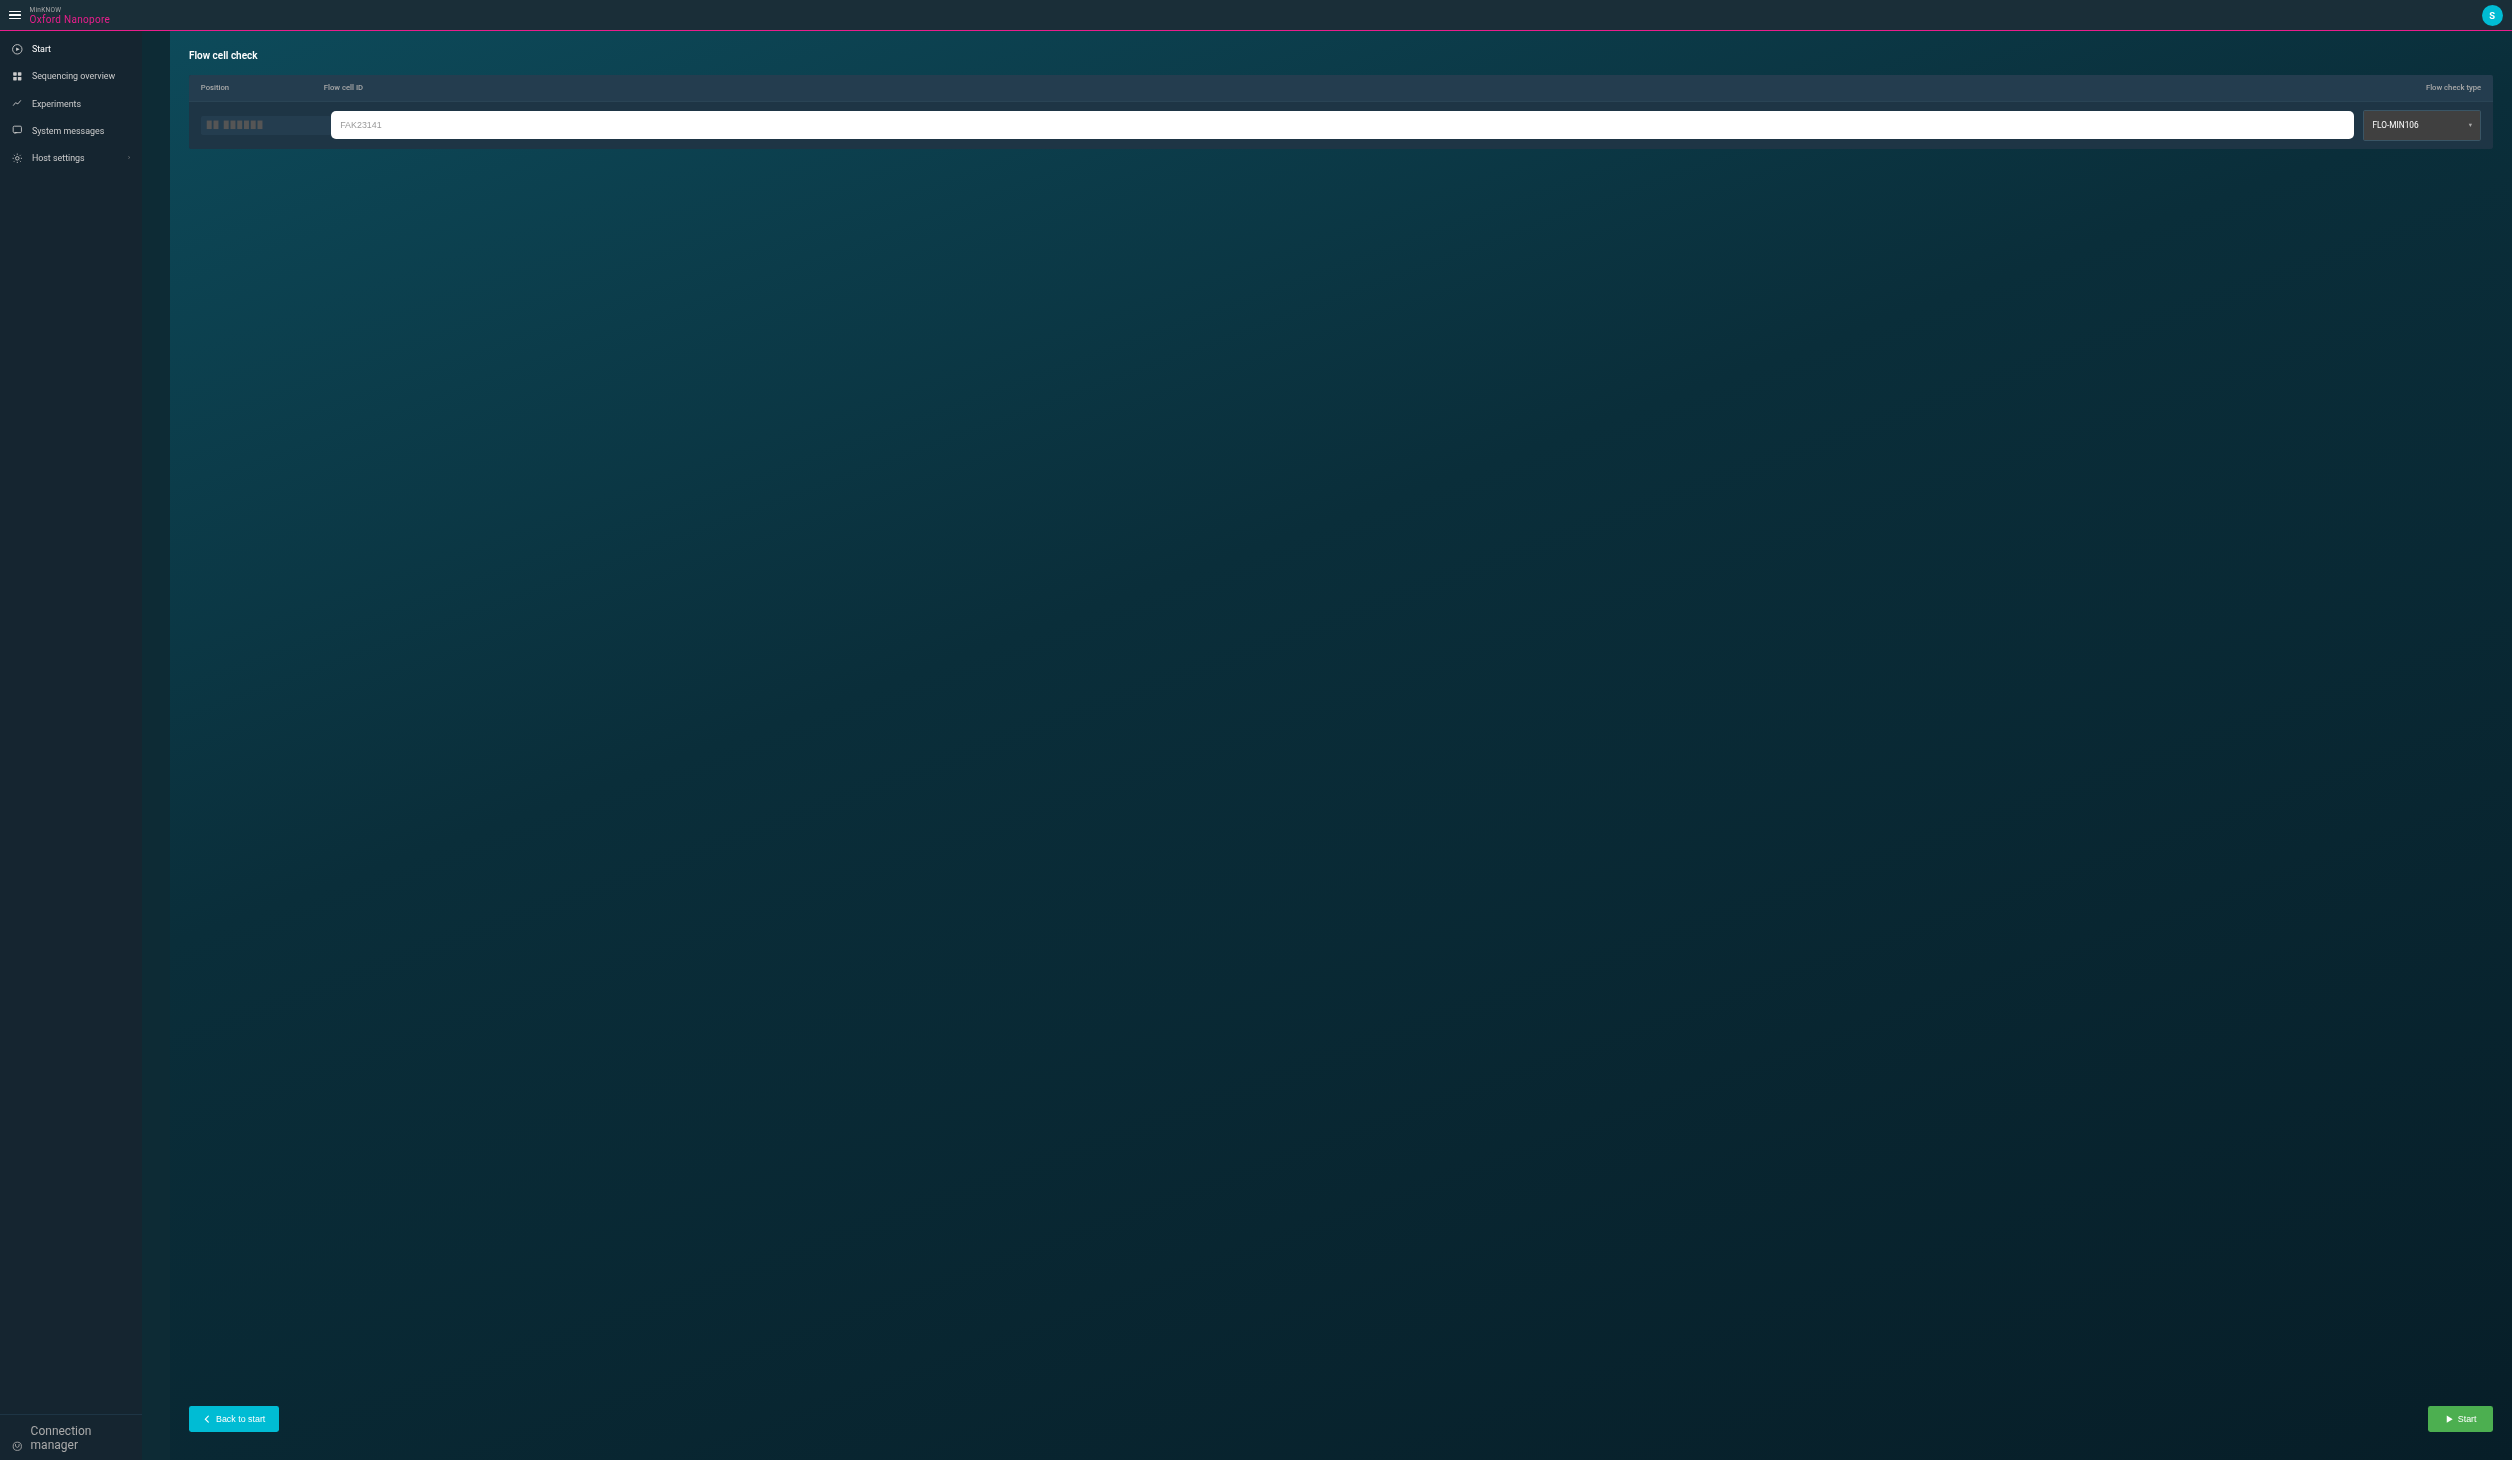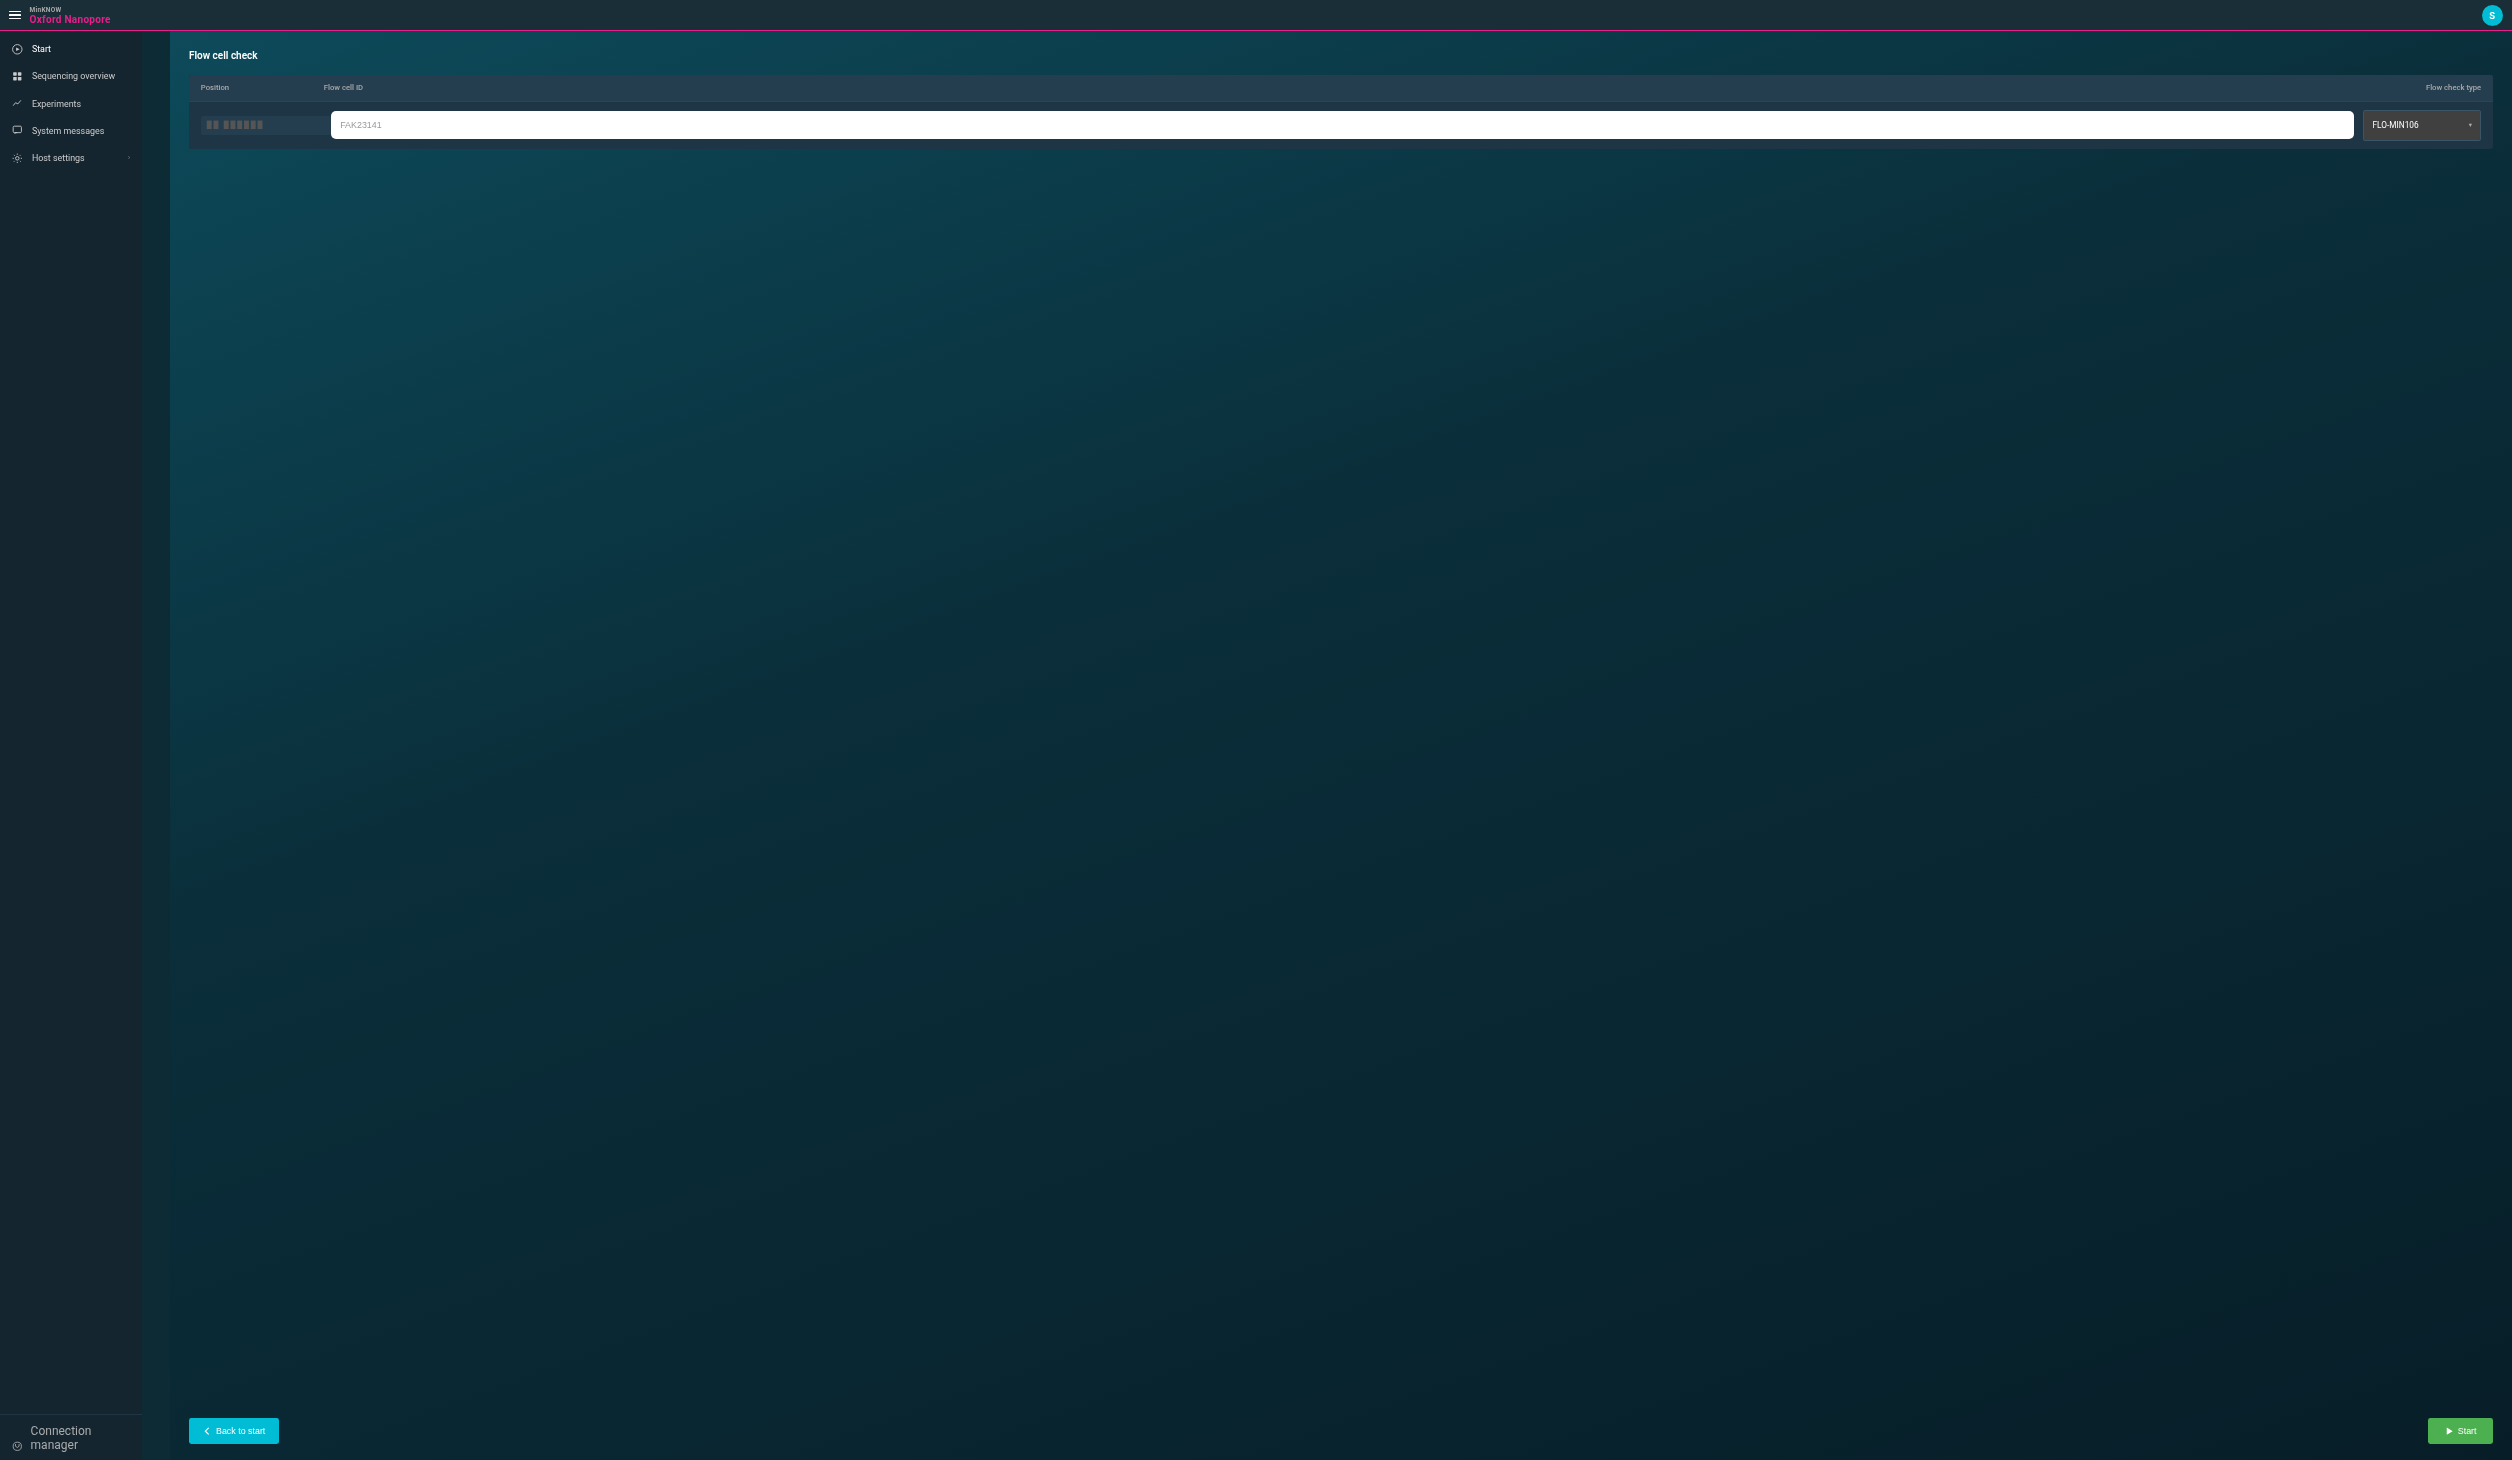--- a/index.html
+++ b/index.html
@@ -27,21 +27,20 @@
       height: 31px;
       padding: 0 9.4px;
       border-bottom: 1.2px solid #e91e8c;
       flex-shrink: 0;
     }
 
     .topbar-left {
       display: flex;
       align-items: center;
       gap: 8.3px;
-      font-weight: bold;
     }
 
     .hamburger-icon {
       cursor: pointer;
       display: flex;
       flex-direction: column;
       gap: 2.4px;
     }
 
     .hamburger-icon span {
@@ -260,21 +259,21 @@
     }
 
     .flow-cell-type-arrow {
       font-size: 6.5px;
       color: #aaaaaa;
     }
 
     
     .content-footer {
       position: absolute;
-      bottom: 4px;
+      bottom: 16px;
       left: 0;
       right: 0;
       display: flex;
       justify-content: space-between;
       align-items: center;
       padding: 11.8px 19px;
       background: transparent;
     }
 
     .btn-back {

